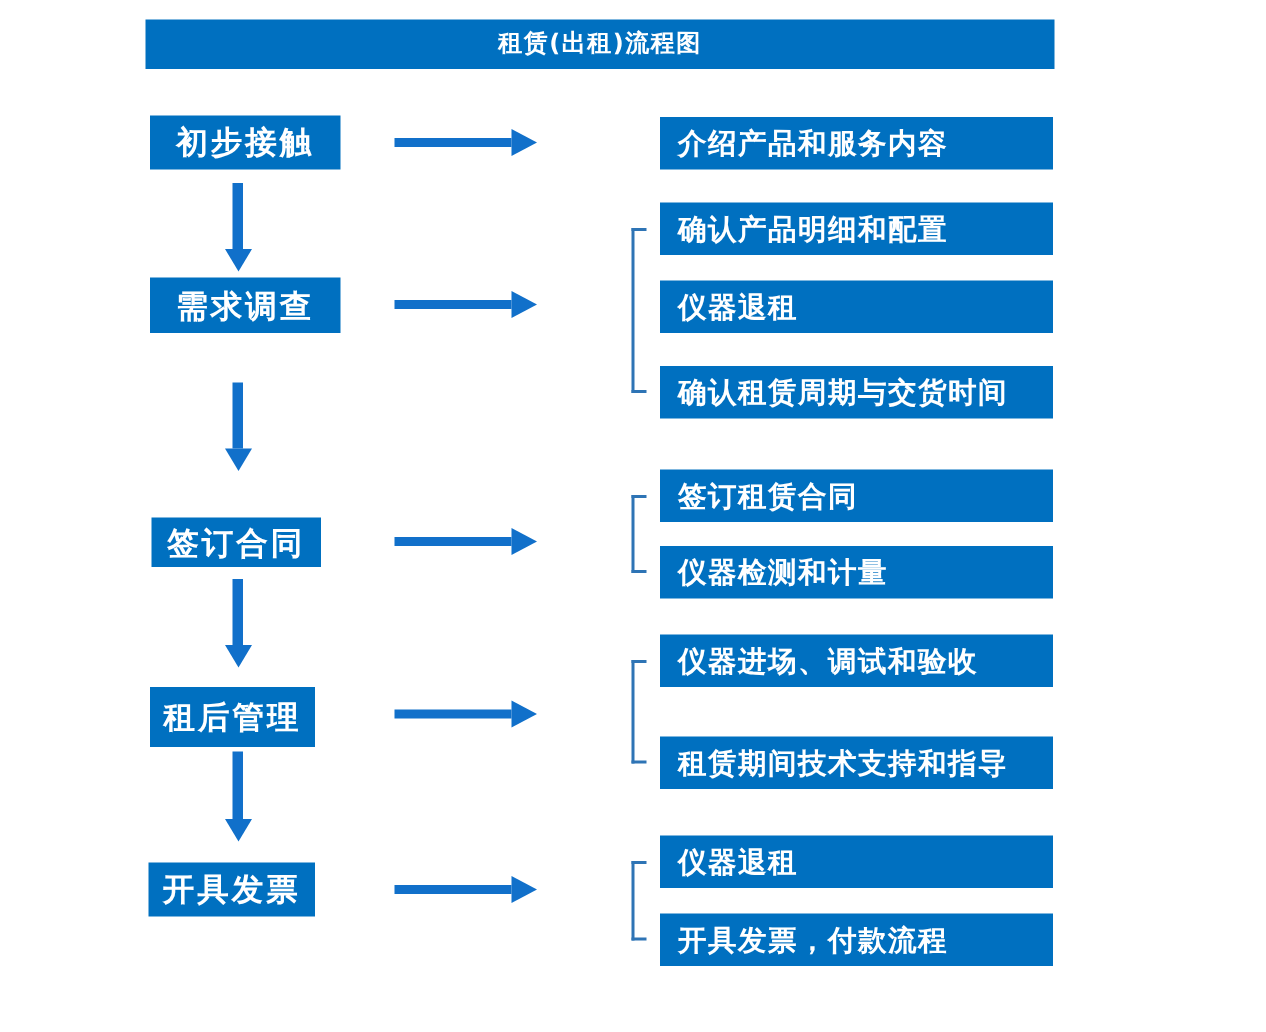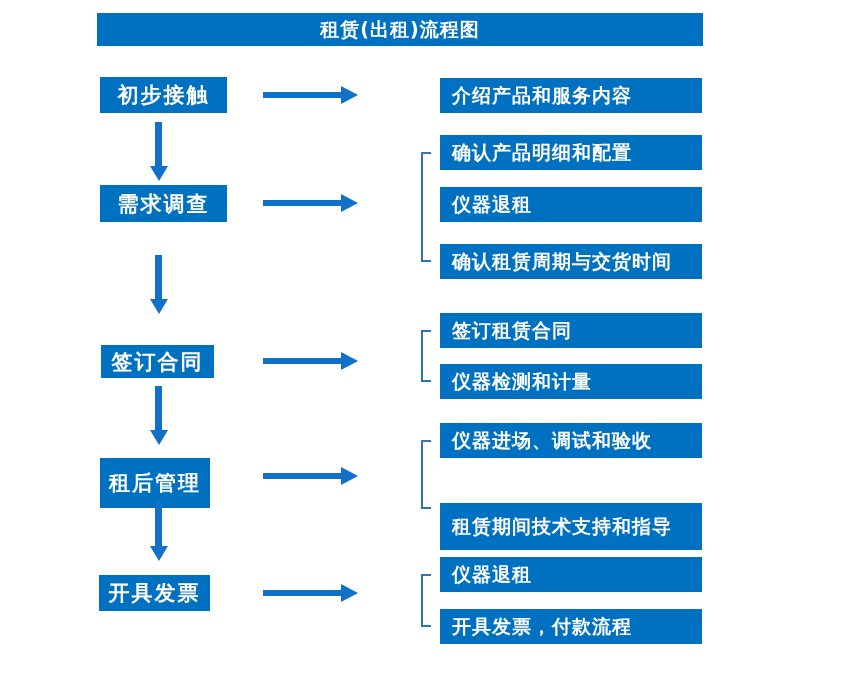--- a/index.html
+++ b/index.html
@@ -17,21 +17,21 @@
   }
   .abs { position: absolute; }
   .box {
     background: var(--box-blue);
     color: #ffffff;
     font-weight: bold;
     box-sizing: border-box;
   }
   .title-bar {
     display: flex; align-items: center; justify-content: center;
-    font-size: 19px; letter-spacing: 1px; text-align: right;
+    font-size: 16px; letter-spacing: 1px; text-align: right;
   }
   .lbox {
     display: flex; align-items: center; justify-content: center;
     font-size: 21px; letter-spacing: 2px;
   }
   .rbox {
     display: flex; align-items: center;
     padding-left: 12px;
     font-size: 19px; letter-spacing: 1px;
   }
@@ -70,34 +70,34 @@
   }
 </style>
 </head>
 <body>
 
 <div class="abs box title-bar" style="left:97px; top:13px; width:606px; height:33px;">租赁(出租)流程图</div>
 
 <div class="abs box lbox" style="left:100px; top:77px;  width:127px; height:36px;">初步接触</div>
 <div class="abs box lbox" style="left:100px; top:185px; width:127px; height:37px;">需求调查</div>
 <div class="abs box lbox" style="left:101px; top:345px; width:113px; height:33px;">签订合同</div>
-<div class="abs box lbox" style="left:100px; top:458px; width:110px; height:50px;">租后管理</div>
+<div class="abs box lbox" style="left:100px; top:458px; width:110px; height:40px;">租后管理</div>
 <div class="abs box lbox" style="left:99px;  top:575px; width:111px; height:36px;">开具发票</div>
 
 <div class="abs box rbox" style="left:440px; top:78px;  width:262px; height:35px;text-align:center;">介绍产品和服务内容</div>
 
 <div class="abs box rbox" style="left:440px; top:135px; width:262px; height:35px;">确认产品明细和配置</div>
 <div class="abs box rbox" style="left:440px; top:187px; width:262px; height:35px;">仪器退租</div>
 <div class="abs box rbox" style="left:440px; top:244px; width:262px; height:35px;">确认租赁周期与交货时间</div>
 
 <div class="abs box rbox" style="left:440px; top:313px; width:262px; height:35px;">签订租赁合同</div>
 <div class="abs box rbox" style="left:440px; top:364px; width:262px; height:35px;">仪器检测和计量</div>
 
 <div class="abs box rbox" style="left:440px; top:423px; width:262px; height:35px;">仪器进场、调试和验收</div>
-<div class="abs box rbox" style="left:440px; top:491px; width:262px; height:47px;margin-top:12px;">租赁期间技术支持和指导</div>
+<div class="abs box rbox" style="left:440px; top:491px; width:262px; height:35px;">租赁期间技术支持和指导</div>
 
 <div class="abs box rbox" style="left:440px; top:557px; width:262px; height:35px;">仪器退租</div>
 <div class="abs box rbox" style="left:440px; top:609px; width:262px; height:35px;">开具发票，付款流程</div>
 
 <div class="abs harrow" style="left:263px; top:92px;  width:78px;"></div>
 <div class="abs harrow" style="left:263px; top:200px; width:78px;"></div>
 <div class="abs harrow" style="left:263px; top:358px; width:78px;"></div>
 <div class="abs harrow" style="left:263px; top:473px; width:78px;"></div>
 <div class="abs harrow" style="left:263px; top:590px; width:78px;"></div>
 

